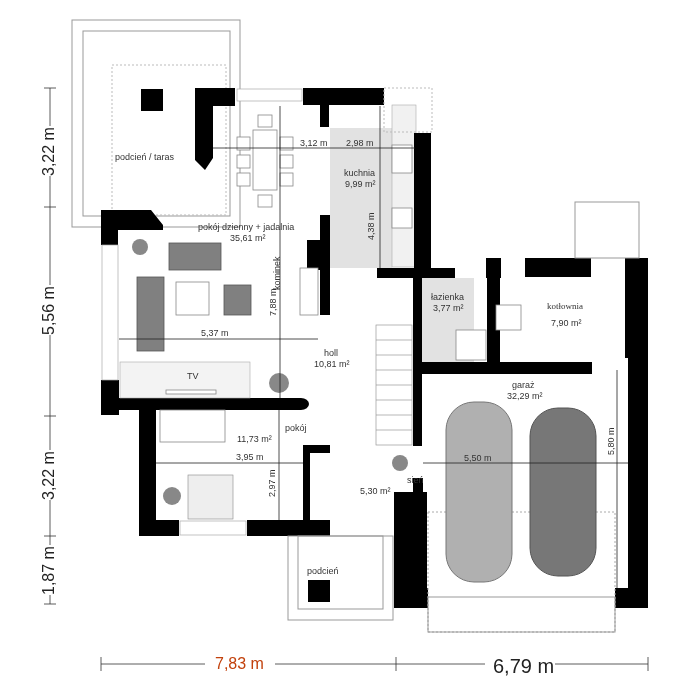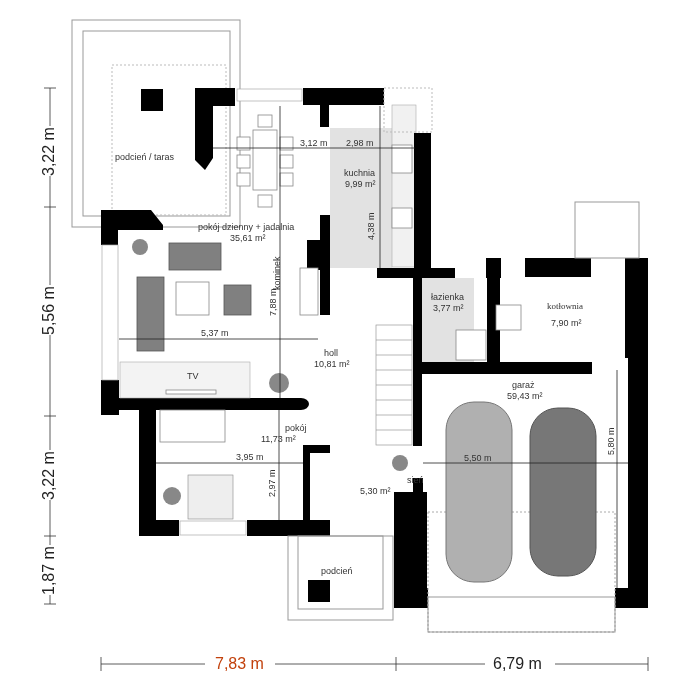--- a/index.html
+++ b/index.html
@@ -152,38 +152,38 @@
   <div style="position:absolute;left:230px;top:233px;">35,61 m²</div>
   <div style="position:absolute;left:344px;top:168px;">kuchnia</div>
   <div style="position:absolute;left:345px;top:179px;">9,99 m²</div>
   <div style="position:absolute;left:431px;top:292px;">łazienka</div>
   <div style="position:absolute;left:433px;top:303px;">3,77 m²</div>
   <div style="position:absolute;left:547px;top:301px;font-family:Liberation Serif, serif;">kotłownia</div>
   <div style="position:absolute;left:551px;top:318px;">7,90 m²</div>
   <div style="position:absolute;left:324px;top:348px;">holl</div>
   <div style="position:absolute;left:314px;top:359px;">10,81 m²</div>
   <div style="position:absolute;left:242px;top:423px;padding-left:43px;">pokój</div>
-  <div style="position:absolute;left:237px;top:434px;margin-left:24px;">11,73 m²</div>
+  <div style="position:absolute;left:237px;top:434px;">11,73 m²</div>
   <div style="position:absolute;left:512px;top:380px;">garaż</div>
-  <div style="position:absolute;left:507px;top:391px;">59,43 m²</div>
+  <div style="position:absolute;left:507px;top:391px;">32,29 m²</div>
   <div style="position:absolute;left:367px;top:475px;padding-left:40px;">sień</div>
   <div style="position:absolute;left:360px;top:486px;">5,30 m²</div>
-  <div style="position:absolute;left:321px;top:566px;">podcień</div>
+  <div style="position:absolute;left:307px;top:566px;">podcień</div>
   <div style="position:absolute;left:187px;top:371px;">TV</div>
   <div style="position:absolute;left:272px;top:290px;transform:rotate(-90deg);transform-origin:left top;">kominek</div>
 
   <div style="position:absolute;left:300px;top:138px;">3,12 m</div>
   <div style="position:absolute;left:346px;top:138px;">2,98 m</div>
   <div style="position:absolute;left:366px;top:240px;transform:rotate(-90deg);transform-origin:left top;">4,38 m</div>
   <div style="position:absolute;left:201px;top:328px;">5,37 m</div>
   <div style="position:absolute;left:268px;top:316px;transform:rotate(-90deg);transform-origin:left top;">7,88 m</div>
   <div style="position:absolute;left:236px;top:452px;">3,95 m</div>
   <div style="position:absolute;left:267px;top:497px;transform:rotate(-90deg);transform-origin:left top;">2,97 m</div>
   <div style="position:absolute;left:464px;top:453px;">5,50 m</div>
   <div style="position:absolute;left:606px;top:455px;transform:rotate(-90deg);transform-origin:left top;">5,80 m</div>
 
   <div style="position:absolute;left:40px;top:176px;font-size:16px;color:#222;transform:rotate(-90deg);transform-origin:left top;">3,22 m</div>
   <div style="position:absolute;left:40px;top:335px;font-size:16px;color:#222;transform:rotate(-90deg);transform-origin:left top;">5,56 m</div>
   <div style="position:absolute;left:40px;top:500px;font-size:16px;color:#222;transform:rotate(-90deg);transform-origin:left top;">3,22 m</div>
   <div style="position:absolute;left:40px;top:595px;font-size:16px;color:#222;transform:rotate(-90deg);transform-origin:left top;">1,87 m</div>
   <div style="position:absolute;left:215px;top:655px;font-size:16px;color:#c2410c;">7,83 m</div>
-  <div style="position:absolute;left:493px;top:655px;font-size:16px;color:#222;">6,79 m</div>
+  <div style="position:absolute;left:493px;top:655px;font-size:20px;color:#222;">6,79 m</div>
 </div>
 
 </body></html>

